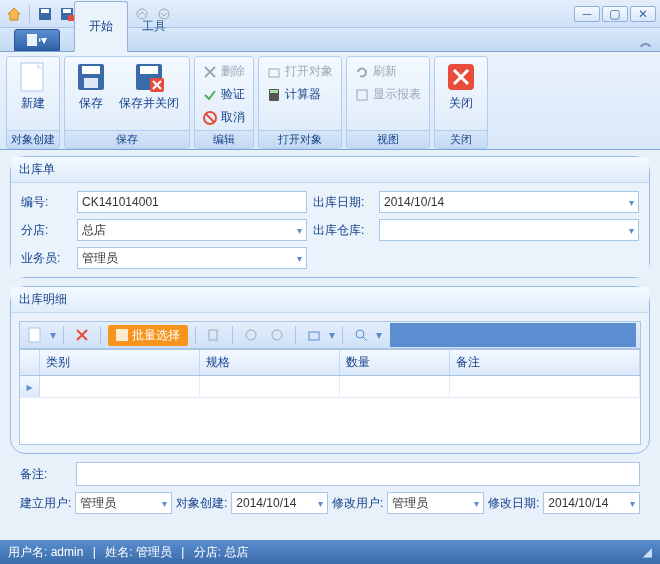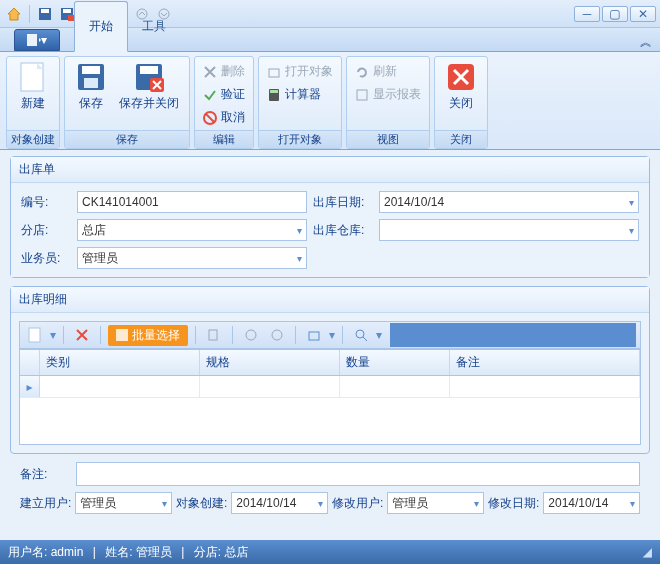--- a/index.html
+++ b/index.html
@@ -22,21 +22,21 @@
 .group { border:1px solid #b0cef0; border-radius:3px; background:linear-gradient(#f4f9ff,#dce9f9); margin-right:4px; display:flex; flex-direction:column;}
 .group-body { display:flex; padding:2px 4px; flex:1; align-items:flex-start;}
 .group-label { text-align:center; font-size:11px; color:#15428b; background:linear-gradient(#d7e6f7,#c3d9f3); border-top:1px solid #b0cef0; padding:1px 0; border-radius:0 0 3px 3px;}
 .bigbtn { display:flex; flex-direction:column; align-items:center; padding:2px 6px; border-radius:3px; cursor:default; color:#15428b;}
 .bigbtn .ic { width:32px; height:32px; display:flex; align-items:center; justify-content:center; margin-bottom:2px;}
 .smallbtn { display:flex; align-items:center; gap:4px; padding:2px 4px; color:#15428b; border-radius:3px;}
 .smallbtn.disabled, .bigbtn.disabled { color:#9ba8b7;}
 .vcol { display:flex; flex-direction:column; gap:2px; padding-top:2px;}
 
 .content { padding:6px 10px; }
-.panel { border:1px solid #99bbe8; border-radius:4px; background:#eaf2fc; margin-bottom:8px;}
+.panel { border:1px solid #99bbe8; border-radius:15px; background:#eaf2fc; margin-bottom:8px;}
 .panel-title { color:#15428b; padding:4px 8px; font-weight:normal; border-bottom:1px solid #c3d9f3; background:linear-gradient(#f4f9ff,#e0ecfa);}
 .panel-body { padding:8px 10px; background:#eaf2fc;}
 
 .frow { display:flex; align-items:center; margin-bottom:6px; gap:6px;}
 .lbl { width:50px; text-align:left; color:#15428b;}
 .lbl2 { width:60px; text-align:left; color:#15428b;}
 .inp { height:22px; border:1px solid #a9c5e8; background:#fff; padding:0 4px; color:#333; display:flex; align-items:center; justify-content:space-between;}
 .inp .caret { color:#5a8ed0; font-size:10px;}
 
 .detail-toolbar { background:linear-gradient(#e4eefb,#cfe1f7); border:1px solid #a9c5e8; height:28px; display:flex; align-items:center; padding:0 4px; gap:4px; margin:8px 8px 0 8px;}

